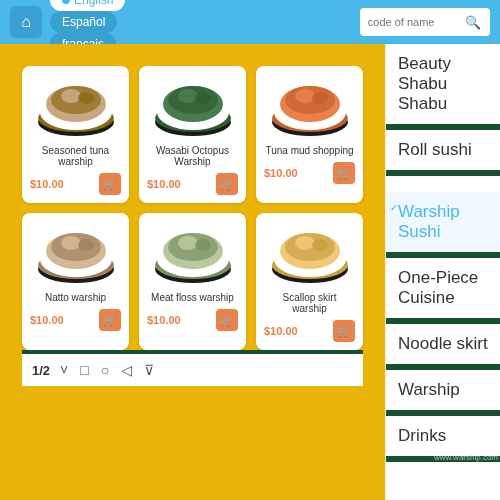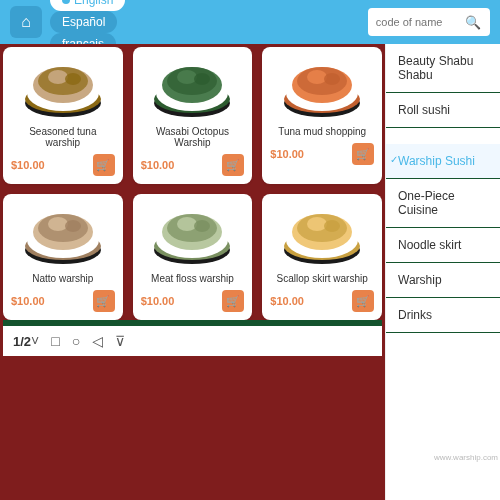--- a/index.html
+++ b/index.html
@@ -64,21 +64,21 @@
       border-radius: 50%;
       display: inline-block;
     }
     .search-box {
       margin-left: auto;
       display: flex;
       align-items: center;
       background: white;
       border-radius: 4px;
       padding: 3px 8px;
-      gap: 0;
+      gap: 8px;
       height: 28px;
     }
     .search-input {
       border: none;
       outline: none;
       font-size: 11px;
       color: #aaa;
       width: 90px;
     }
     .search-icon {
@@ -89,23 +89,23 @@
     .main-content {
       display: flex;
       flex: 1;
       overflow: hidden;
     }
     
     .products-area {
       flex: 1;
       display: flex;
       flex-direction: column;
-      padding: 3px;
+      padding: 22px;
       overflow-y: auto;
-      background: #7f1d1d;
+      background: #eab308;
     }
     .products-grid {
       display: grid;
       grid-template-columns: repeat(3, 1fr);
       gap: 10px;
     }
     .product-card {
       background: white;
       border-radius: 8px;
       padding: 8px;
@@ -154,24 +154,25 @@
       cursor: pointer;
       color: white;
       font-size: 13px;
     }
     
     .bottom-bar {
       display: flex;
       align-items: center;
       padding: 6px 10px;
       background: white;
-      border-top: 6px solid #14532d;
+      border-top: 4px solid #14532d;
       font-size: 12px;
       color: #555;
       height: 36px;
+      gap: 10px;
     }
     .page-info {
       font-size: 13px;
       font-weight: bold;
       color: #333;
     }
     .nav-icons {
       display: flex;
       gap: 12px;
       align-items: center;
@@ -184,24 +185,24 @@
     
     .sidebar {
       width: 115px;
       background: white;
       border-left: 1px solid #eee;
       display: flex;
       flex-direction: column;
     }
     .sidebar-item {
       padding: 10px 12px;
-      font-size: 12px;
+      font-size: 17px;
       color: #333;
       cursor: pointer;
-      border-bottom: 1px solid #14532d;
+      border-bottom: 6px solid #14532d;
       position: relative;
     }
     .sidebar-item.active {
       color: #4ab8e8;
       background: #f0f8ff;
       margin-top: 16px;
     }
     .sidebar-item.active::before {
       content: '✓';
       position: absolute;

